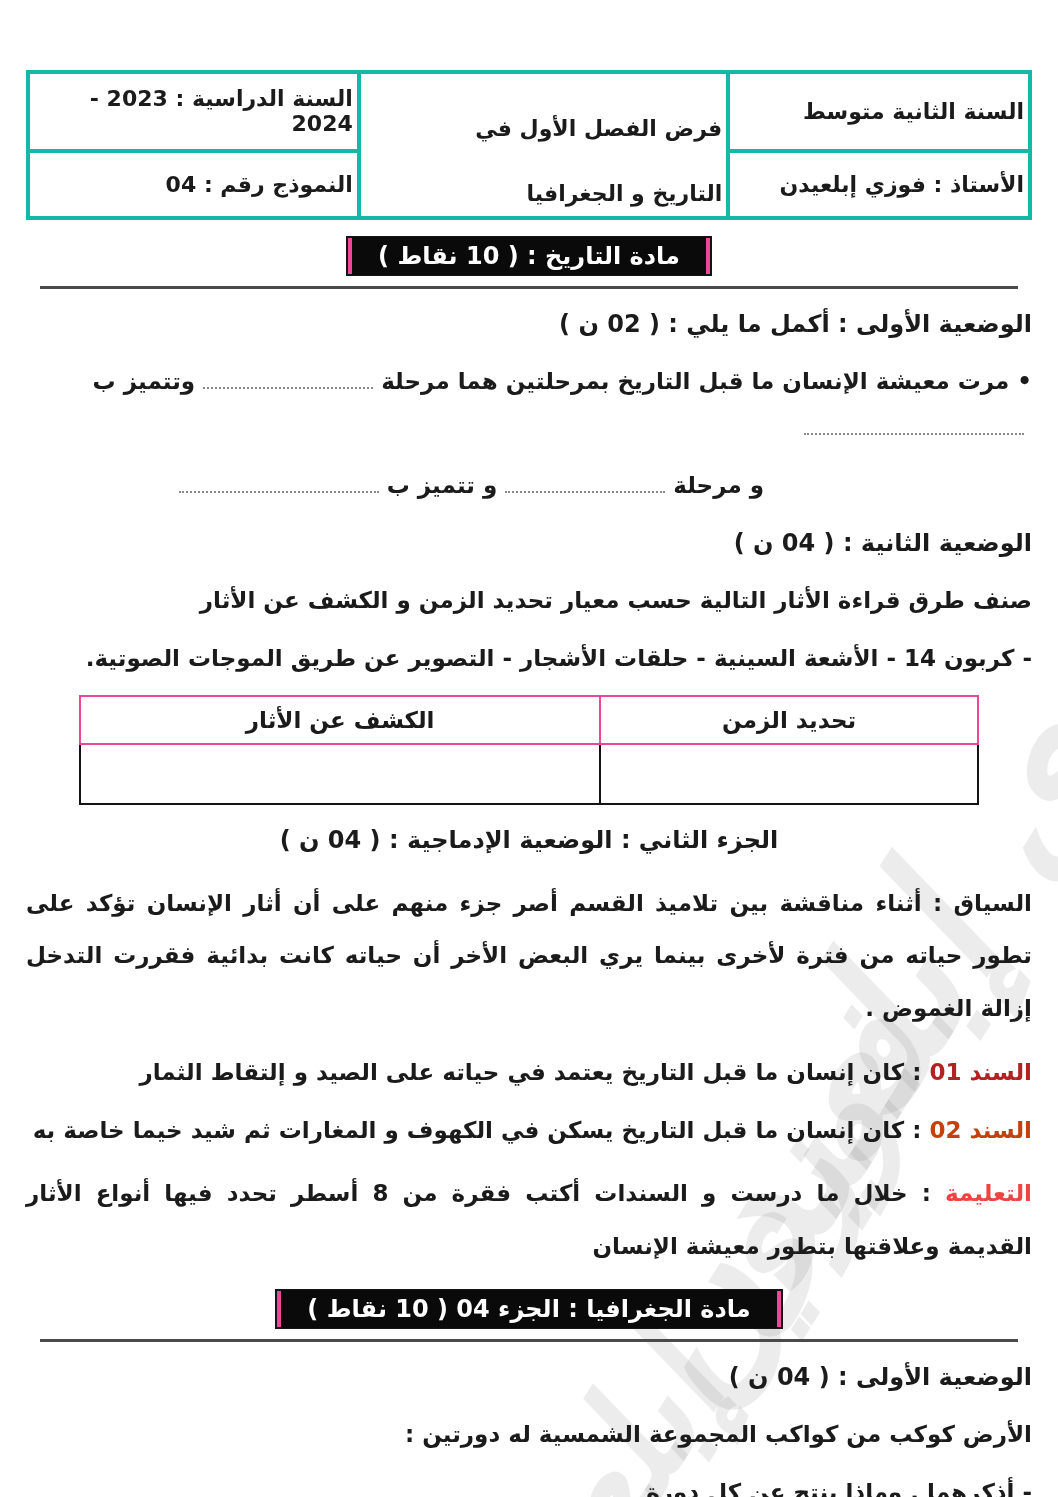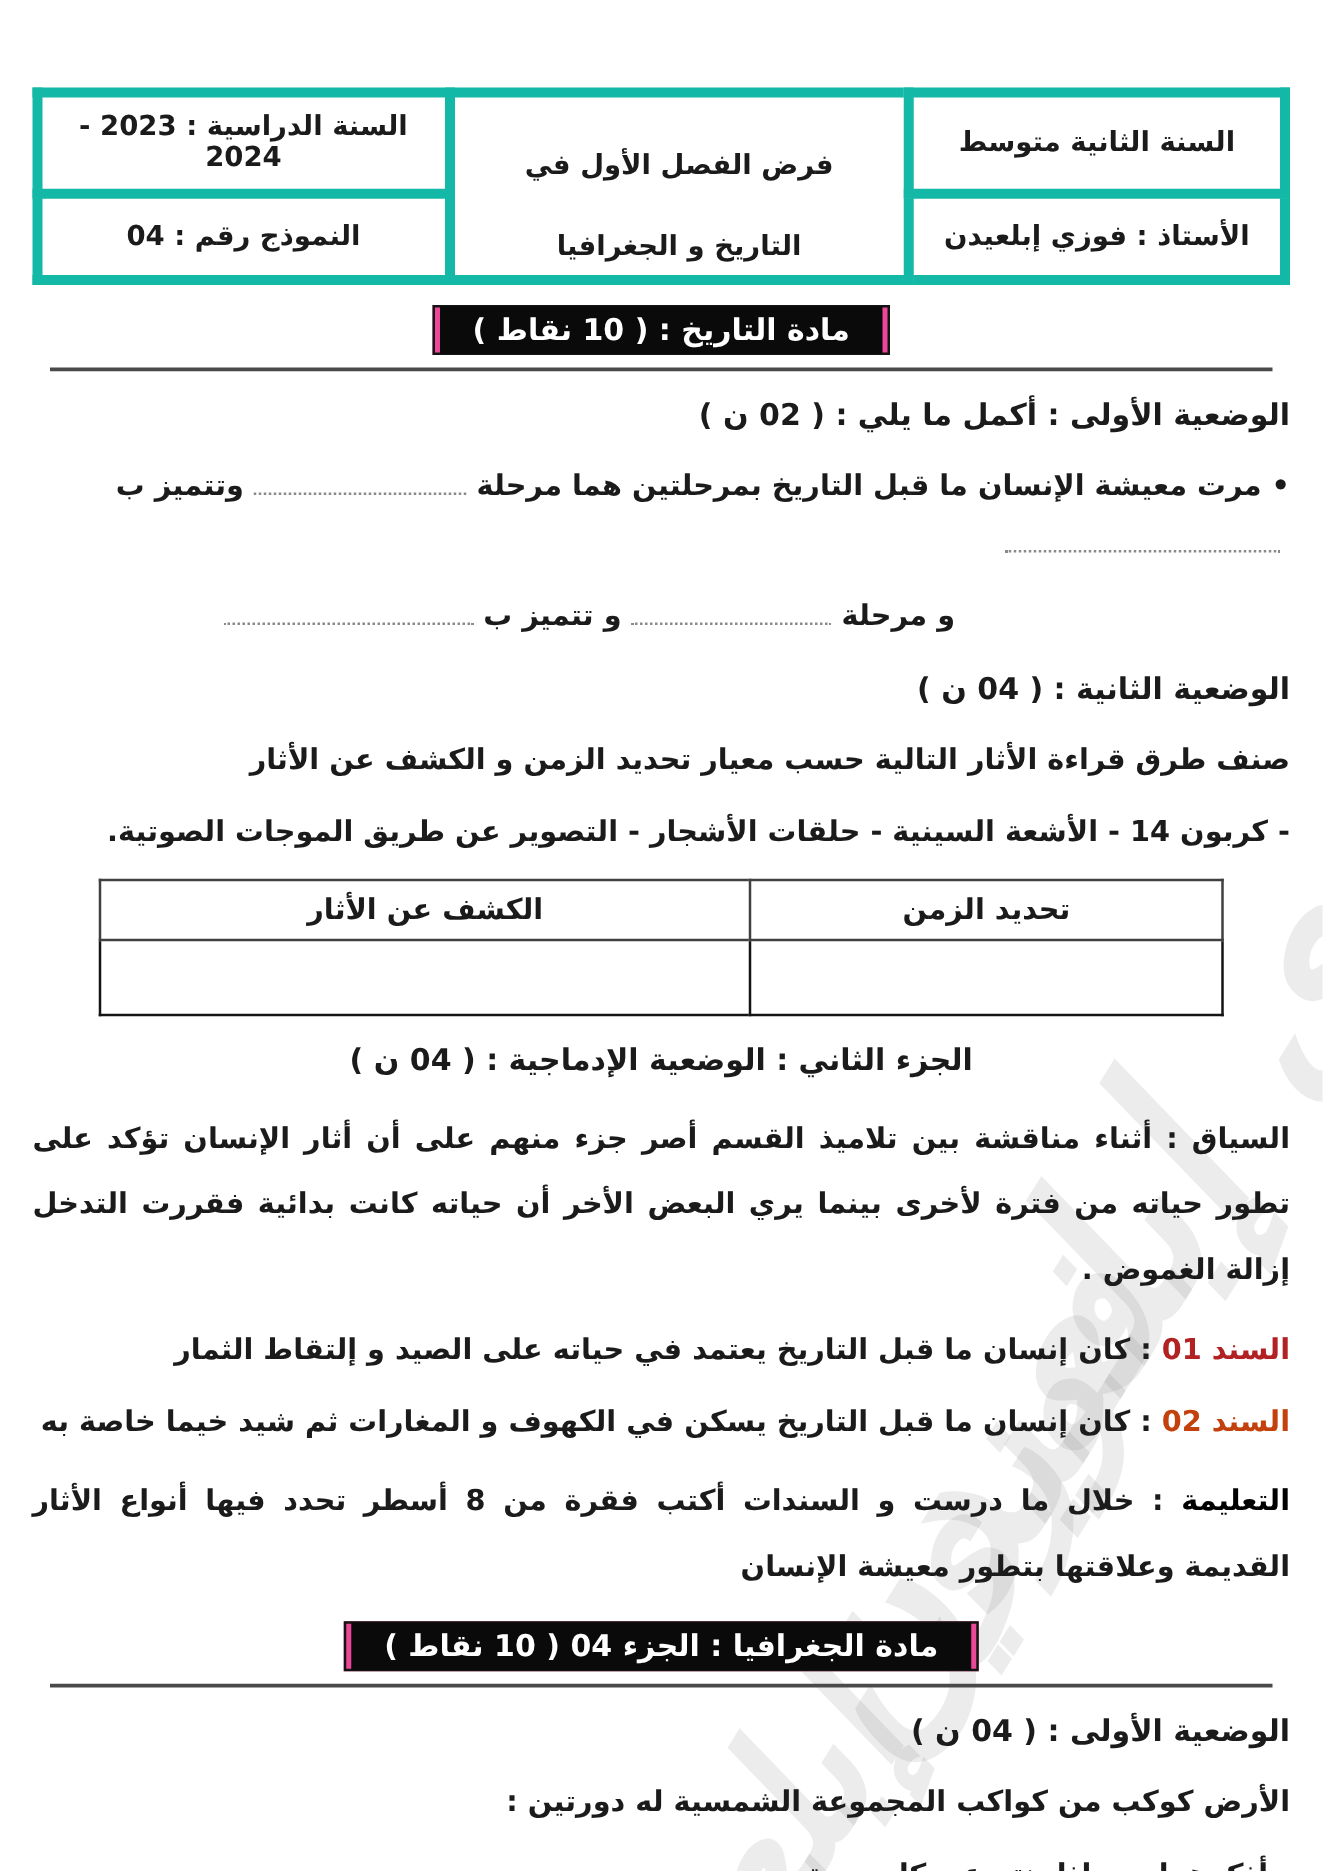--- a/index.html
+++ b/index.html
@@ -34,22 +34,21 @@
 
   
   table.header-table{
     width:100%;
     border-collapse:collapse;
     table-layout:fixed;
     font-weight:bold;
     font-size:22px;
   }
   table.header-table td{
-    border:8px solid #14b8a6;
-    text-align:center;
+    border:4px solid #14b8a6;
     vertical-align:middle;
     padding:6px 4px;
     height:40px;
   }
   table.header-table{border:3px solid #141414;}
   .col-r{width:30%;}
   .col-c{width:37%;}
   .col-l{width:33%;}
   .title-line{display:block;line-height:1.5;margin-top:32px;}
 
@@ -117,21 +116,21 @@
 
   
   table.class-table{
     width:900px;
     margin:14px auto 10px auto;
     border-collapse:collapse;
     font-size:23px;
     font-weight:bold;
   }
   table.class-table th{
-    border:2px solid #404040;
+    border:2px solid #ec4899;
     padding:4px;
     height:38px;
     text-align:center;
     font-weight:bold;
   }
   table.class-table td{
     border:2px solid #141414;
     height:56px;
   }
   .center{text-align:center;}
@@ -211,21 +210,21 @@
 
   <div class="line">
     <span class="red" style="color:#b22222">السند 01</span><span> : كان إنسان ما قبل التاريخ يعتمد في حياته على الصيد و إلتقاط الثمار</span>
   </div>
 
   <div class="line">
     <span class="red" style="color:#c2410c">السند 02</span><span> : كان إنسان ما قبل التاريخ يسكن في الكهوف و المغارات ثم شيد خيما خاصة به</span>
   </div>
 
   <div class="para">
-    <span class="red" style="color:#000000">التعليمة</span><span> : خلال ما درست و السندات أكتب فقرة من 8 أسطر تحدد فيها أنواع الأثار القديمة  وعلاقتها بتطور معيشة الإنسان</span>
+    <span class="red" style="color:#ef4444">التعليمة</span><span> : خلال ما درست و السندات أكتب فقرة من 8 أسطر تحدد فيها أنواع الأثار القديمة  وعلاقتها بتطور معيشة الإنسان</span>
   </div>
 
   <div class="banner-wrap">
     <span class="banner-outer">
       <span class="banner-inner">مادة الجغرافيا : الجزء 04  ( 10 نقاط )</span>
     </span>
   </div>
 
   <hr class="rule">
 

